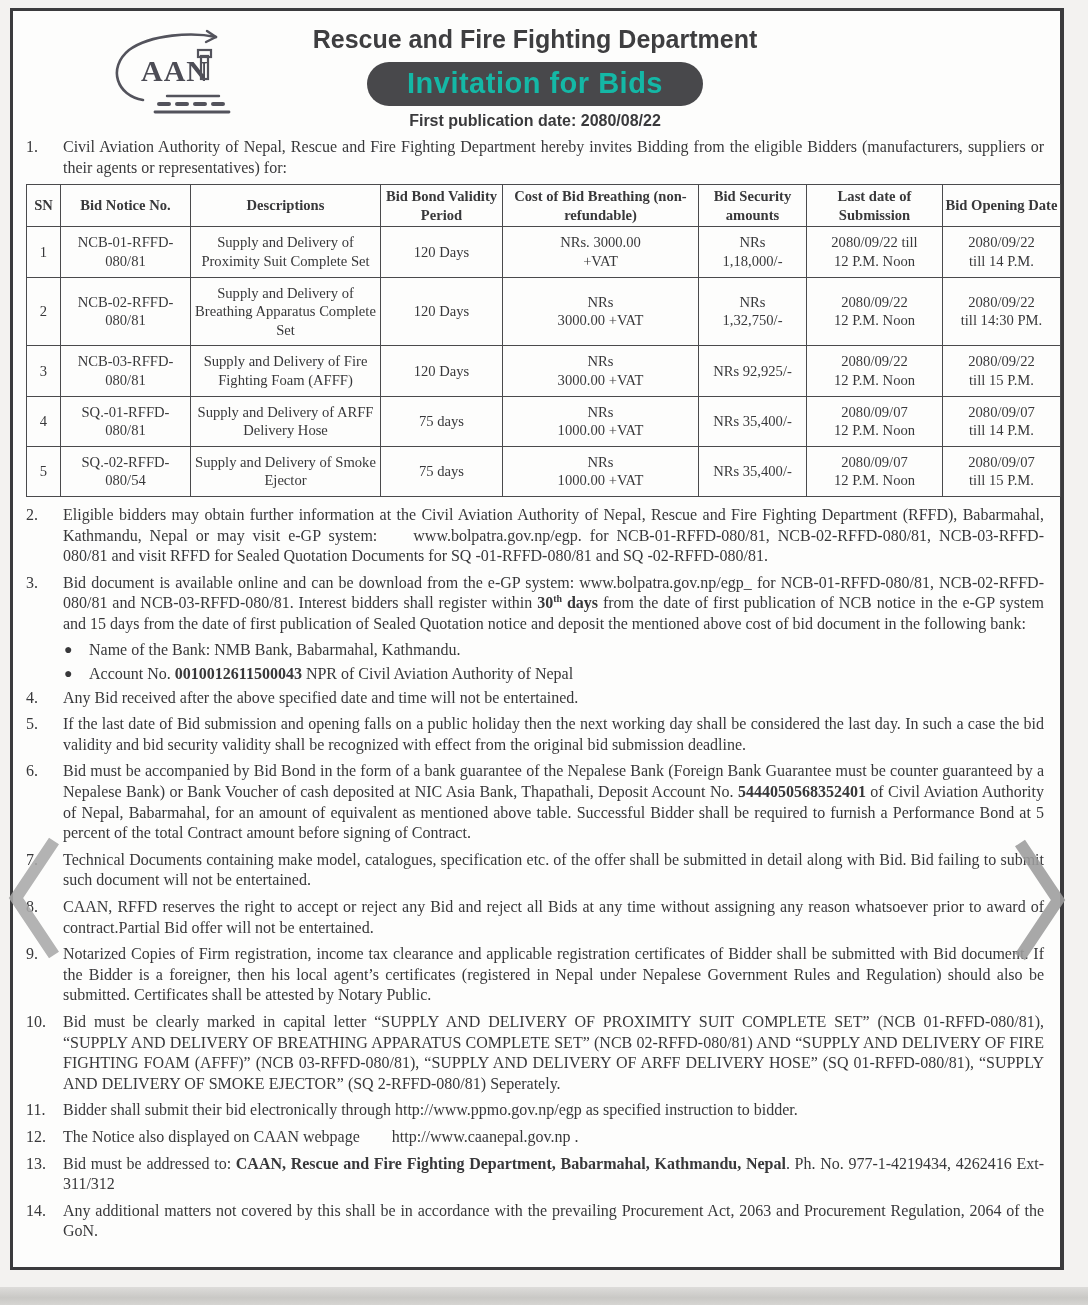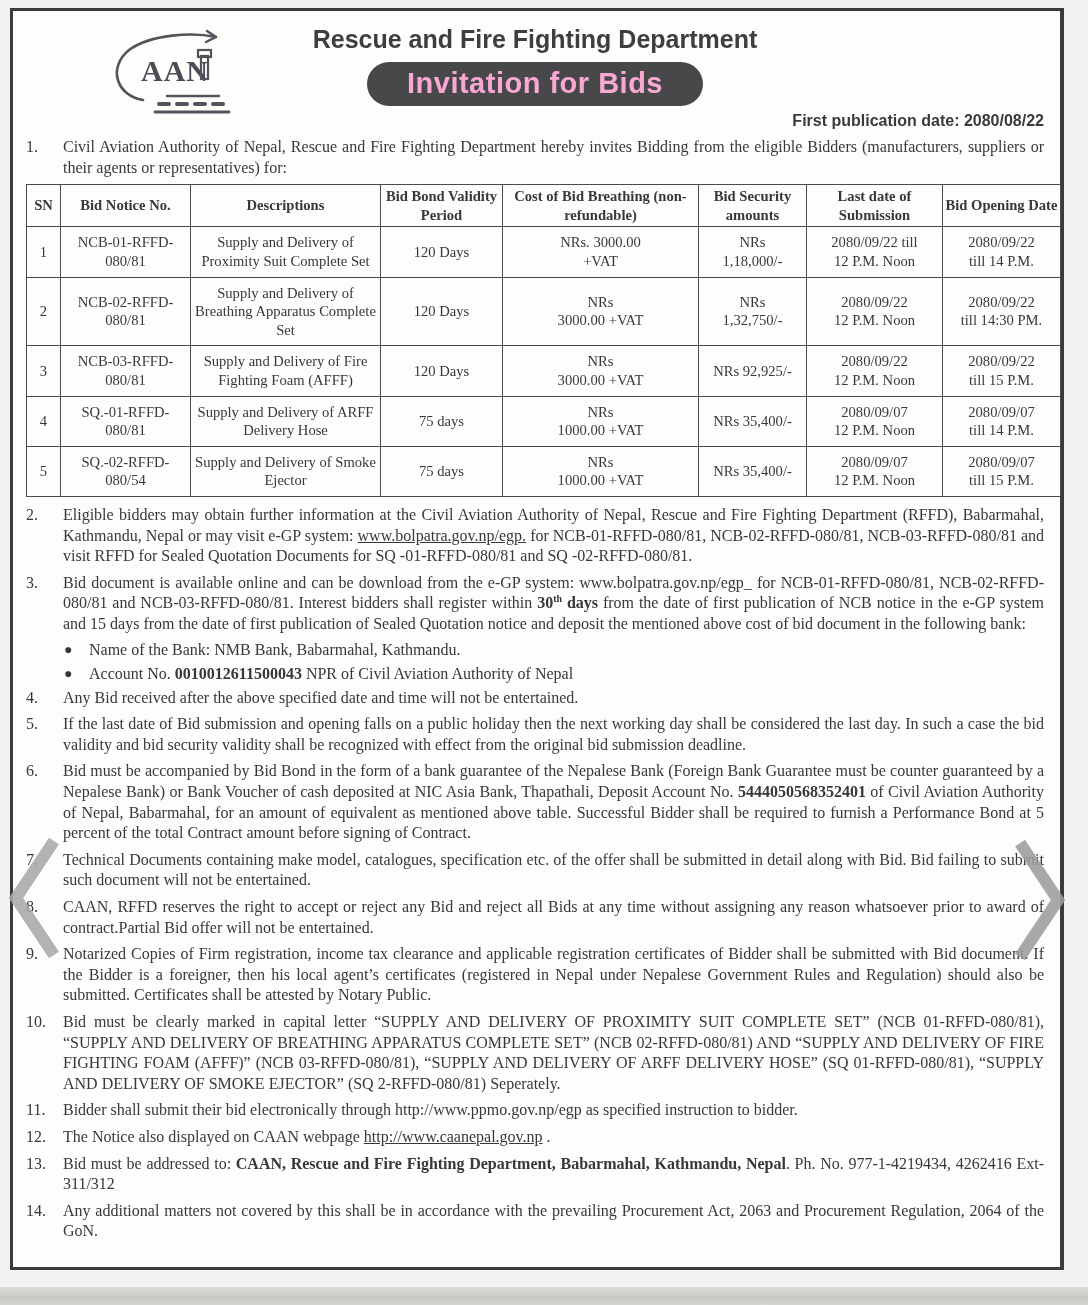--- a/index.html
+++ b/index.html
@@ -17,35 +17,35 @@
   .bottom-strip{
     position:absolute;left:0;top:1287px;width:1088px;height:18px;
     background:linear-gradient(180deg,#dddcda 0%,#c9c8c5 60%,#d6d5d2 100%);
   }
   
   .hdr{position:relative;text-align:center;font-family:"Liberation Sans",sans-serif;font-weight:bold;color:#3e3e40;}
   .hdr-org{font-size:17px;line-height:21px;padding-top:2px;}
   .hdr-dept{font-size:25px;line-height:30px;margin-top:3px;}
   .hdr-addr{font-size:15px;line-height:19px;margin-top:2px;}
   .pill{
-    display:inline-block;margin-top:8px;background:#48484b;color:#f9a8d4;
+    display:inline-block;margin-top:8px;background:#48484b;color:#14b8a6;
     font-size:29px;line-height:30px;font-weight:bold;
     padding:6px 40px 8px 40px;border-radius:24px;letter-spacing:.5px;
   }
-  .pubdate{font-size:16px;line-height:20px;margin-top:5px;color:#3a3a3c;text-align:right;}
+  .pubdate{font-size:16px;line-height:20px;margin-top:5px;color:#3a3a3c;}
   .logo{position:absolute;left:69px;top:2px;width:160px;height:92px;}
   
   .clauses{margin-top:6px;}
   .clause{display:flex;margin:0 0 6px 0;font-size:16px;line-height:20.6px;}
   .clause .cnum{flex:0 0 37px;}
   .clause .ctext{flex:1;text-align:justify;}
   .clause.bullet{padding-left:38px;margin:0 0 3px 0;}
   .clause.bullet .cnum{flex:0 0 25px;font-size:14px;}
   .sb{font-weight:bold;}
-  .su{text-decoration:underline;}
+  .su{margin-left:28px;}
   .sp{vertical-align:super;font-size:.62em;line-height:0;}
   
   table.bids{
     width:100%;border-collapse:collapse;table-layout:fixed;
     margin:4px 2px 8px 0;
   }
   table.bids th,table.bids td{
     border:1.6px solid #4a4a4c;text-align:center;vertical-align:middle;
     font-size:14.6px;line-height:18.6px;padding:3px 4px;
     white-space:pre-line;word-wrap:break-word;

